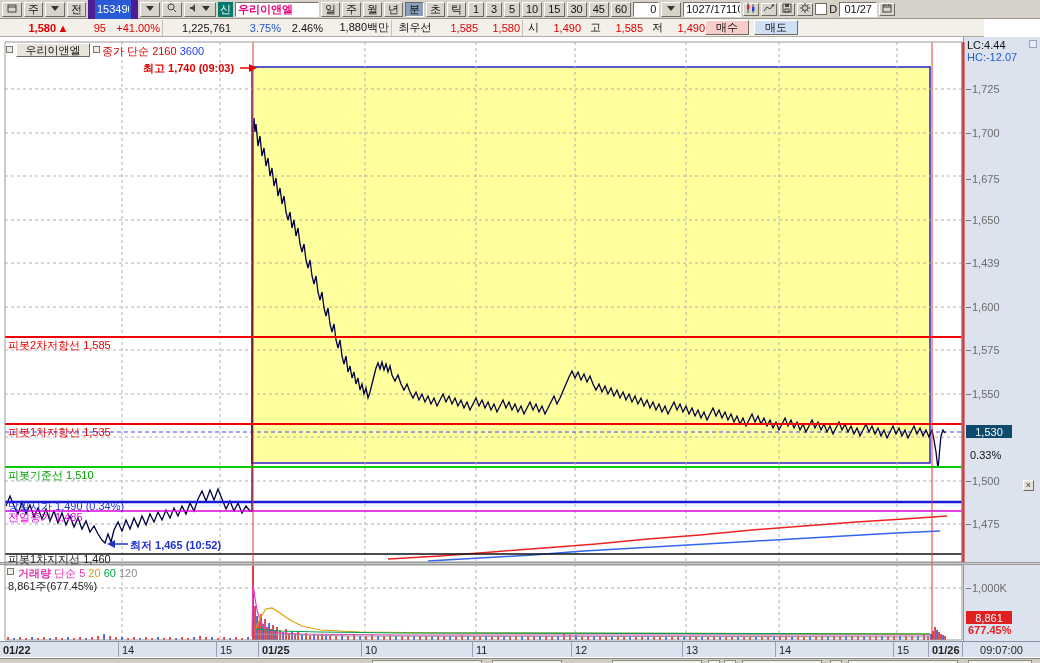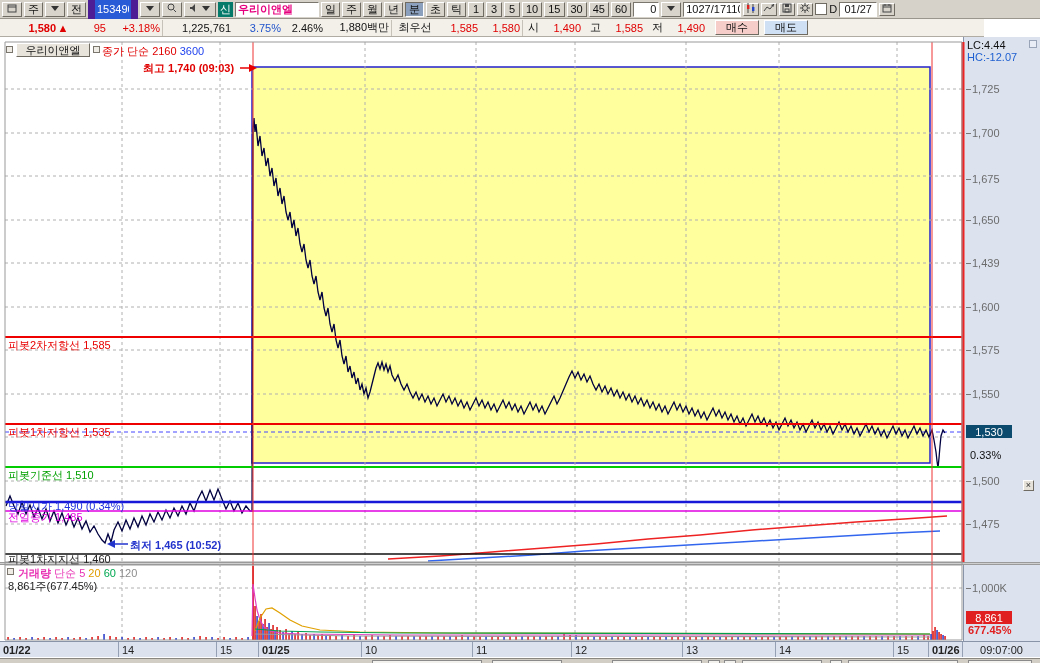--- a/index.html
+++ b/index.html
@@ -157,38 +157,38 @@
             <line x1="4" y1="2" x2="4" y2="4" stroke="#444"></line>
             <line x1="8" y1="2" x2="8" y2="4" stroke="#444"></line>
           </svg></span>
       </span>
   </div>
 
   <div class="quotebar">
     <span class="q red" style="width:56px;font-weight:bold">1,580</span>
     <span class="q red" style="width:14px;text-align:center">▲</span>
     <span class="q red" style="width:36px">95</span>
-    <span class="q red" style="width:54px">+3.18%</span>
+    <span class="q red" style="width:54px">+41.00%</span>
     <span class="sep"></span>
     <span class="q" style="width:66px">1,225,761</span>
     <span class="q blue" style="width:50px">3.75%</span>
     <span class="q" style="width:42px">2.46%</span>
     <span class="q" style="width:66px">1,880백만</span>
     <span class="sep"></span>
     <span class="q" style="width:42px;text-align:center">최우선</span>
     <span class="q red" style="width:42px">1,585</span>
     <span class="q red" style="width:42px">1,580</span>
     <span class="sep"></span>
     <span class="q" style="width:14px">시</span>
     <span class="q red" style="width:42px">1,490</span>
     <span class="q" style="width:14px;margin-left:6px">고</span>
     <span class="q red" style="width:42px">1,585</span>
     <span class="q" style="width:14px;margin-left:6px">저</span>
     <span class="q red" style="width:42px">1,490</span>
-    <span class="qbtn buy" style="margin-left:10px">매수</span>
+    <span class="qbtn buy" style="">매수</span>
     <span class="qbtn sell" style="margin-left:5px">매도</span>
   </div>
 
   <div class="axis" style="left:963px;top:37px;width:77px;height:525px"></div>
   <div class="axis" style="left:963px;top:565px;width:77px;height:76px"></div>
   <div class="panel-sep"></div>
   <div class="timeaxis">
       <div id="time-cells">
         <span class="tcell" style="left: 0px; width: 118px; border-left: none; font-weight: bold;">01/22</span>
         <span class="tcell" style="left: 118px; width: 98px;">14</span>

